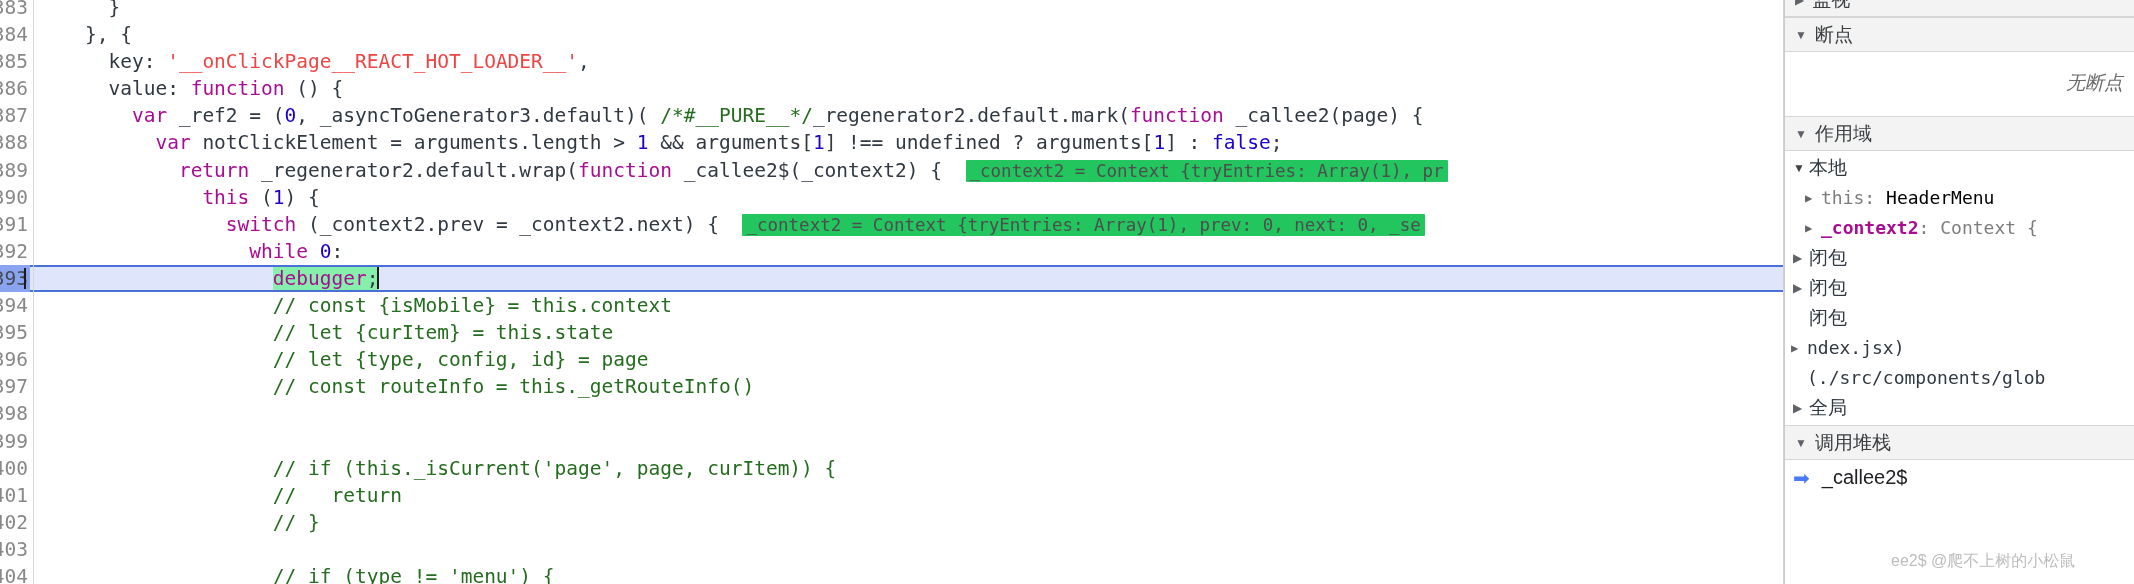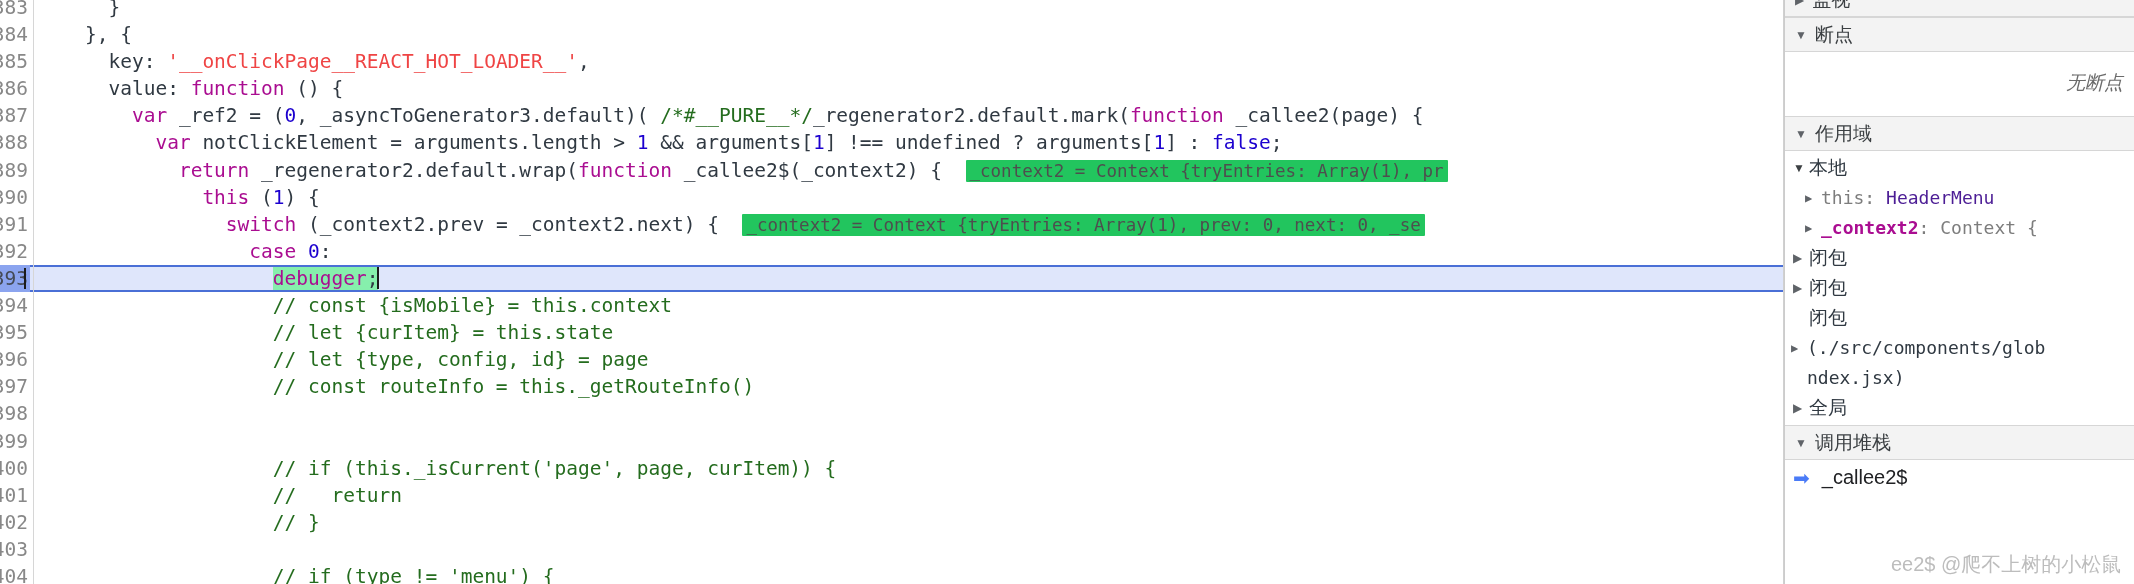--- a/index.html
+++ b/index.html
@@ -199,21 +199,21 @@
     font-size: 12px;
     color: #5f6368;
     line-height: 30px;
   }
   .scope-row .tri.down { color: #3c4043; }
   .scope-row .tri.blank { visibility: hidden; }
   .indent-1 { padding-left: 14px; }
 
   .v-name  { color: #7d7d7d; }
   .v-name-hl { color: #aa0d91; font-weight: bold; }
-  .v-val   { color: #4c1d95; }
+  .v-val   { color: #000000; }
   .v-obj   { color: #7d7d7d; }
 
   .path-row {
     font-family: "DejaVu Sans Mono", "Liberation Mono", monospace;
     font-size: 18px;
     line-height: 30px;
     color: #303942;
     display: flex;
     align-items: flex-start;
     white-space: nowrap;
@@ -237,42 +237,42 @@
     margin-right: 12px;
     line-height: 1;
   }
 
   .watermark {
     position: absolute;
     left: 106px;
     top: 551px;
     color: #bdbdbd;
     font-family: "Liberation Sans", sans-serif;
-    font-size: 20px;
+    font-size: 16px;
     white-space: nowrap;
     pointer-events: none;
   }
 </style>
 </head>
 <body>
 
 <div id="app">
 
   <div class="editor">
     <div class="code-rows" id="code-rows">
         <div class="row"><div class="gutter">383</div><div class="gutter-line"></div><div class="code"><span>      </span><span class="pln">}</span></div></div>
         <div class="row"><div class="gutter">384</div><div class="gutter-line"></div><div class="code"><span>    </span><span class="pln">}, {</span></div></div>
         <div class="row"><div class="gutter">385</div><div class="gutter-line"></div><div class="code"><span>      </span><span class="pln">key: </span><span class="str">'__onClickPage__REACT_HOT_LOADER__'</span><span class="pln">,</span></div></div>
         <div class="row"><div class="gutter">386</div><div class="gutter-line"></div><div class="code"><span>      </span><span class="pln">value: </span><span class="kw">function</span><span class="pln"> () {</span></div></div>
         <div class="row"><div class="gutter">387</div><div class="gutter-line"></div><div class="code"><span>        </span><span class="kw">var</span><span class="pln"> _ref2 = (</span><span class="num">0</span><span class="pln">, _asyncToGenerator3.default)( </span><span class="cmt">/*#__PURE__*/</span><span class="pln">_regenerator2.default.mark(</span><span class="kw">function</span><span class="pln"> _callee2(page) {</span></div></div>
         <div class="row"><div class="gutter">388</div><div class="gutter-line"></div><div class="code"><span>          </span><span class="kw">var</span><span class="pln"> notClickElement = arguments.length &gt; </span><span class="num">1</span><span class="pln"> &amp;&amp; arguments[</span><span class="num">1</span><span class="pln">] !== undefined ? arguments[</span><span class="num">1</span><span class="pln">] : </span><span class="num">false</span><span class="pln">;</span></div></div>
         <div class="row"><div class="gutter">389</div><div class="gutter-line"></div><div class="code"><span>            </span><span class="kw">return</span><span class="pln"> _regenerator2.default.wrap(</span><span class="kw">function</span><span class="pln"> _callee2$(_context2) {</span><span>  </span><span class="eval">_context2 = Context {tryEntries: Array(1), pr</span></div></div>
         <div class="row"><div class="gutter">390</div><div class="gutter-line"></div><div class="code"><span>              </span><span class="kw">this</span><span class="pln"> (</span><span class="num">1</span><span class="pln">) {</span></div></div>
         <div class="row"><div class="gutter">391</div><div class="gutter-line"></div><div class="code"><span>                </span><span class="kw">switch</span><span class="pln"> (_context2.prev = _context2.next) {</span><span>  </span><span class="eval">_context2 = Context {tryEntries: Array(1), prev: 0, next: 0, _se</span></div></div>
-        <div class="row"><div class="gutter">392</div><div class="gutter-line"></div><div class="code"><span>                  </span><span class="kw">case</span><span class="pln"> </span><span class="num">0</span><span class="pln">:</span></div></div>
+        <div class="row"><div class="gutter">392</div><div class="gutter-line"></div><div class="code"><span>                  </span><span class="kw">while</span><span class="pln"> </span><span class="num">0</span><span class="pln">:</span></div></div>
         <div class="row selected"><div class="sel-top"></div><div class="sel-bot"></div><div class="gutter">393</div><div class="gutter-caret"></div><div class="gutter-line"></div><div class="code"><span>                    </span><span class="kw tokhi">debugger</span><span class="pln tokhi">;</span><span class="caret"></span></div></div>
         <div class="row"><div class="gutter">394</div><div class="gutter-line"></div><div class="code"><span>                    </span><span class="cmt">// const {isMobile} = this.context</span></div></div>
         <div class="row"><div class="gutter">395</div><div class="gutter-line"></div><div class="code"><span>                    </span><span class="cmt">// let {curItem} = this.state</span></div></div>
         <div class="row"><div class="gutter">396</div><div class="gutter-line"></div><div class="code"><span>                    </span><span class="cmt">// let {type, config, id} = page</span></div></div>
         <div class="row"><div class="gutter">397</div><div class="gutter-line"></div><div class="code"><span>                    </span><span class="cmt">// const routeInfo = this._getRouteInfo()</span></div></div>
         <div class="row"><div class="gutter">398</div><div class="gutter-line"></div><div class="code"><span>                    </span><span class="pln"></span></div></div>
         <div class="row"><div class="gutter">399</div><div class="gutter-line"></div></div>
         <div class="row"><div class="gutter">400</div><div class="gutter-line"></div><div class="code"><span>                    </span><span class="cmt">// if (this._isCurrent('page', page, curItem)) {</span></div></div>
         <div class="row"><div class="gutter">401</div><div class="gutter-line"></div><div class="code"><span>                    </span><span class="cmt">//   return</span></div></div>
         <div class="row"><div class="gutter">402</div><div class="gutter-line"></div><div class="code"><span>                    </span><span class="cmt">// }</span></div></div>
@@ -331,22 +331,22 @@
         <span>闭包</span>
       </div>
       <div class="scope-row cjk">
         <span class="tri blank">▶</span>
         <span>闭包</span>
       </div>
 
       <div class="path-row">
         <span class="tri">▶</span>
         <span>
+          <span class="ptext">ndex.jsx)</span>
           <span class="ptext">(./src/components/glob</span>
-          <span class="ptext">ndex.jsx)</span>
         </span>
       </div>
 
       <div class="scope-row cjk">
         <span class="tri">▶</span>
         <span>全局</span>
       </div>
     </div>
 
     <div class="sb-header">

